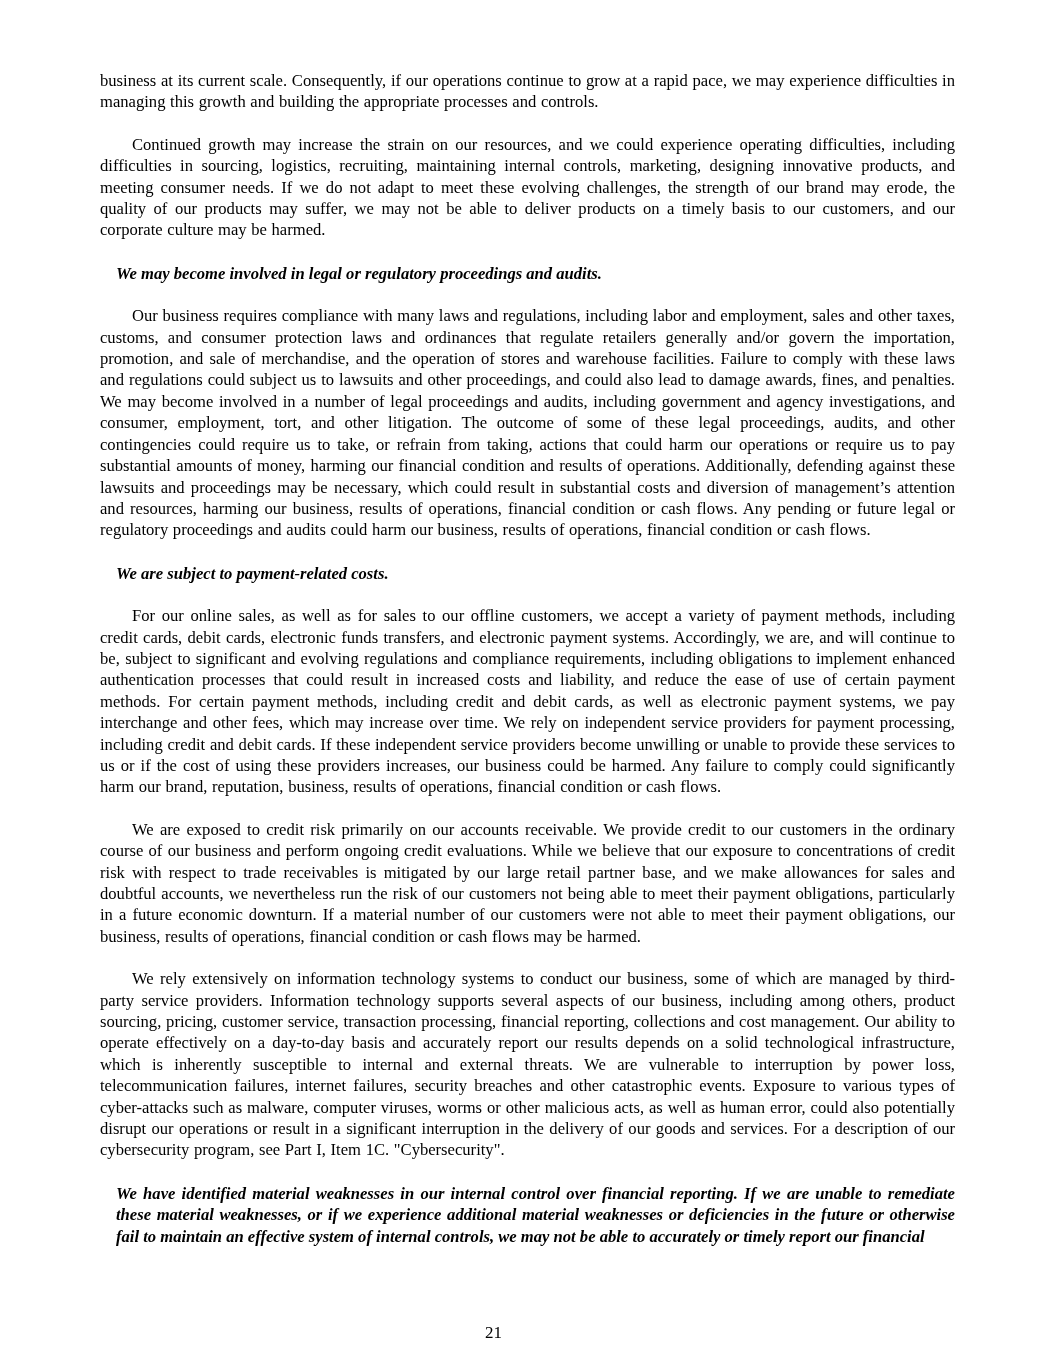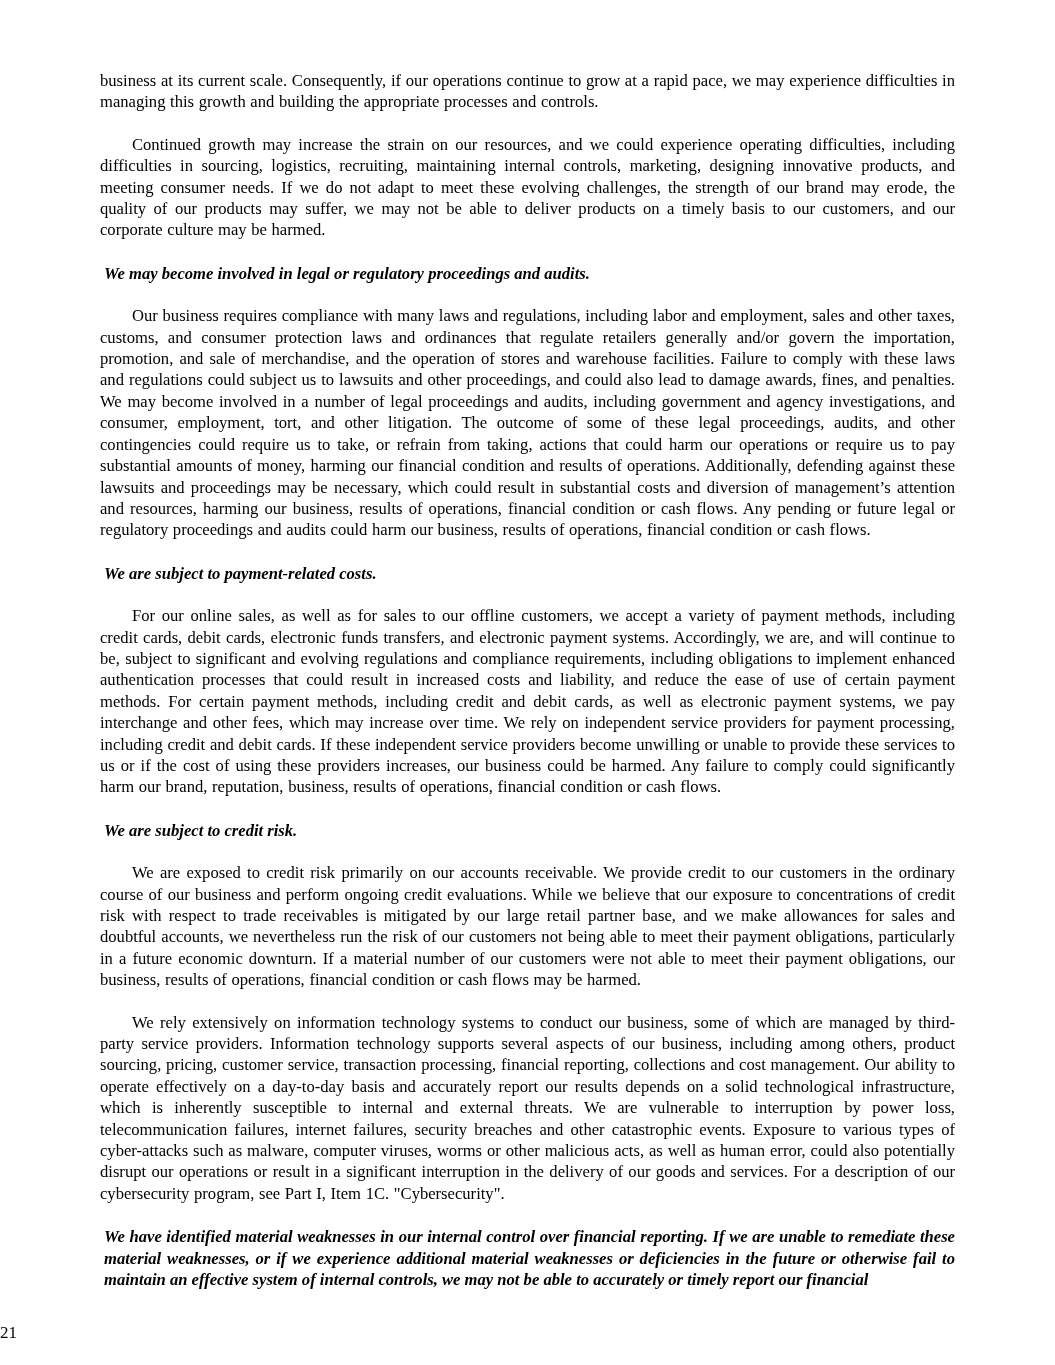--- a/index.html
+++ b/index.html
@@ -30,41 +30,41 @@
   }
   .para.no-indent {
     text-indent: 0;
   }
   .heading {
     font-size: 16.6px;
     line-height: 21.4px;
     font-weight: bold;
     font-style: italic;
     text-align: justify;
-    margin: 22px 0 21px 4px;
+    margin: 22px 0 21px 16px;
   }
   .footer {
     position: absolute;
     left: 0;
     bottom: 22px;
     width: 100%;
+    text-align: center;
     font-size: 17px;
     color: #000000;
   }
 </style>
 </head>
 <body>
 
 <div class="page">
   <div class="content">
     <p class="para no-indent">business at its current scale. Consequently, if our operations continue to grow at a rapid pace, we may experience difficulties in managing this growth and building the appropriate processes and controls.</p>
     <p class="para">Continued growth may increase the strain on our resources, and we could experience operating difficulties, including difficulties in sourcing, logistics, recruiting, maintaining internal controls, marketing, designing innovative products, and meeting consumer needs. If we do not adapt to meet these evolving challenges, the strength of our brand may erode, the quality of our products may suffer, we may not be able to deliver products on a timely basis to our customers, and our corporate culture may be harmed.</p>
     <p class="heading">We may become involved in legal or regulatory proceedings and audits.</p>
     <p class="para">Our business requires compliance with many laws and regulations, including labor and employment, sales and other taxes, customs, and consumer protection laws and ordinances that regulate retailers generally and/or govern the importation, promotion, and sale of merchandise, and the operation of stores and warehouse facilities. Failure to comply with these laws and regulations could subject us to lawsuits and other proceedings, and could also lead to damage awards, fines, and penalties. We may become involved in a number of legal proceedings and audits, including government and agency investigations, and consumer, employment, tort, and other litigation. The outcome of some of these legal proceedings, audits, and other contingencies could require us to take, or refrain from taking, actions that could harm our operations or require us to pay substantial amounts of money, harming our financial condition and results of operations. Additionally, defending against these lawsuits and proceedings may be necessary, which could result in substantial costs and diversion of management’s attention and resources, harming our business, results of operations, financial condition or cash flows. Any pending or future legal or regulatory proceedings and audits could harm our business, results of operations, financial condition or cash flows.</p>
     <p class="heading">We are subject to payment-related costs.</p>
     <p class="para">For our online sales, as well as for sales to our offline customers, we accept a variety of payment methods, including credit cards, debit cards, electronic funds transfers, and electronic payment systems. Accordingly, we are, and will continue to be, subject to significant and evolving regulations and compliance requirements, including obligations to implement enhanced authentication processes that could result in increased costs and liability, and reduce the ease of use of certain payment methods. For certain payment methods, including credit and debit cards, as well as electronic payment systems, we pay interchange and other fees, which may increase over time. We rely on independent service providers for payment processing, including credit and debit cards. If these independent service providers become unwilling or unable to provide these services to us or if the cost of using these providers increases, our business could be harmed. Any failure to comply could significantly harm our brand, reputation, business, results of operations, financial condition or cash flows.</p>
-    <p class="heading">We are subject to credit risk.</p>
     <p class="para">We are exposed to credit risk primarily on our accounts receivable. We provide credit to our customers in the ordinary course of our business and perform ongoing credit evaluations. While we believe that our exposure to concentrations of credit risk with respect to trade receivables is mitigated by our large retail partner base, and we make allowances for sales and doubtful accounts, we nevertheless run the risk of our customers not being able to meet their payment obligations, particularly in a future economic downturn. If a material number of our customers were not able to meet their payment obligations, our business, results of operations, financial condition or cash flows may be harmed.</p>
     <p class="para">We rely extensively on information technology systems to conduct our business, some of which are managed by third-party service providers. Information technology supports several aspects of our business, including among others, product sourcing, pricing, customer service, transaction processing, financial reporting, collections and cost management. Our ability to operate effectively on a day-to-day basis and accurately report our results depends on a solid technological infrastructure, which is inherently susceptible to internal and external threats. We are vulnerable to interruption by power loss, telecommunication failures, internet failures, security breaches and other catastrophic events. Exposure to various types of cyber-attacks such as malware, computer viruses, worms or other malicious acts, as well as human error, could also potentially disrupt our operations or result in a significant interruption in the delivery of our goods and services. For a description of our cybersecurity program, see Part I, Item 1C. "Cybersecurity".</p>
     <p class="heading">We have identified material weaknesses in our internal control over financial reporting. If we are unable to remediate these material weaknesses, or if we experience additional material weaknesses or deficiencies in the future or otherwise fail to maintain an effective system of internal controls, we may not be able to accurately or timely report our financial</p>
   </div>
   <div class="footer">21</div>
 </div>
 
 </body></html>

